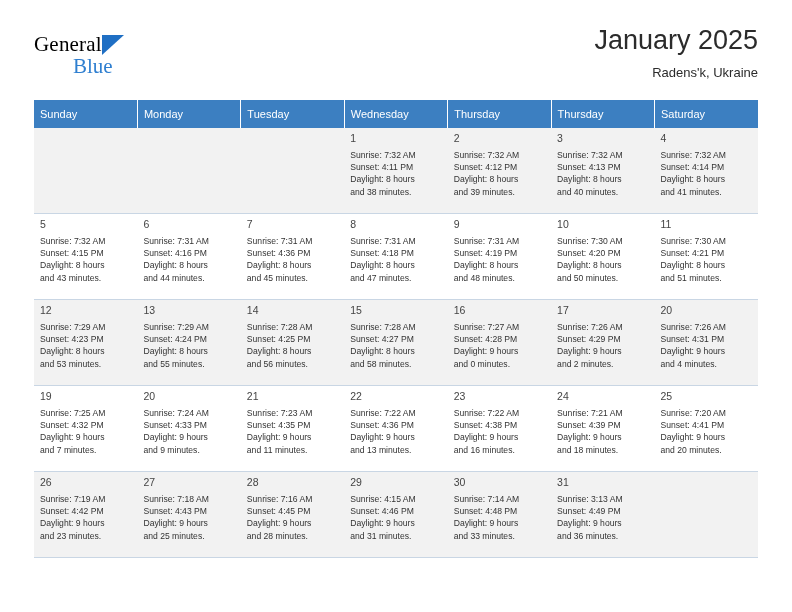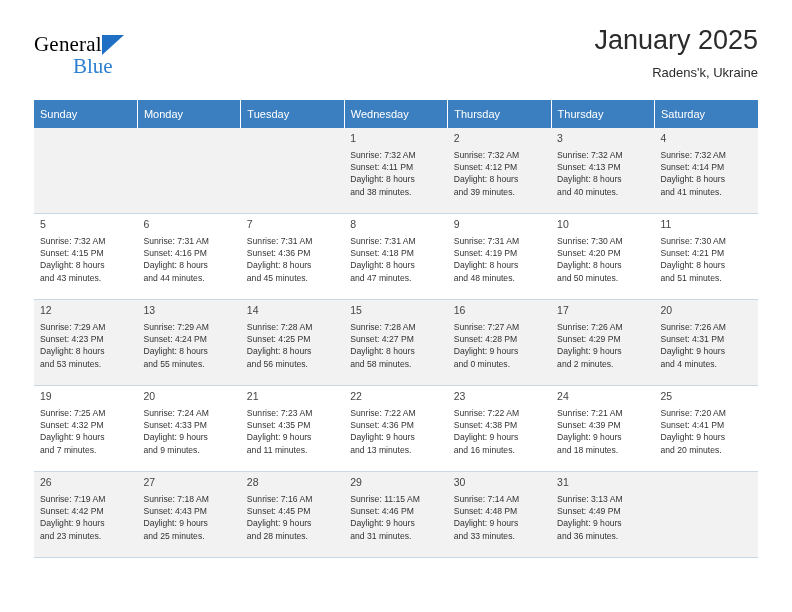--- a/index.html
+++ b/index.html
@@ -346,21 +346,21 @@
           </td>
           <td>
             <span class="daynum">28</span>
             <span class="line">Sunrise: 7:16 AM</span>
             <span class="line">Sunset: 4:45 PM</span>
             <span class="line">Daylight: 9 hours</span>
             <span class="line">and 28 minutes.</span>
           </td>
           <td>
             <span class="daynum">29</span>
-            <span class="line">Sunrise: 11:15 AM</span>
+            <span class="line">Sunrise: 4:15 AM</span>
             <span class="line">Sunset: 4:46 PM</span>
             <span class="line">Daylight: 9 hours</span>
             <span class="line">and 31 minutes.</span>
           </td>
           <td>
             <span class="daynum">30</span>
             <span class="line">Sunrise: 7:14 AM</span>
             <span class="line">Sunset: 4:48 PM</span>
             <span class="line">Daylight: 9 hours</span>
             <span class="line">and 33 minutes.</span>

